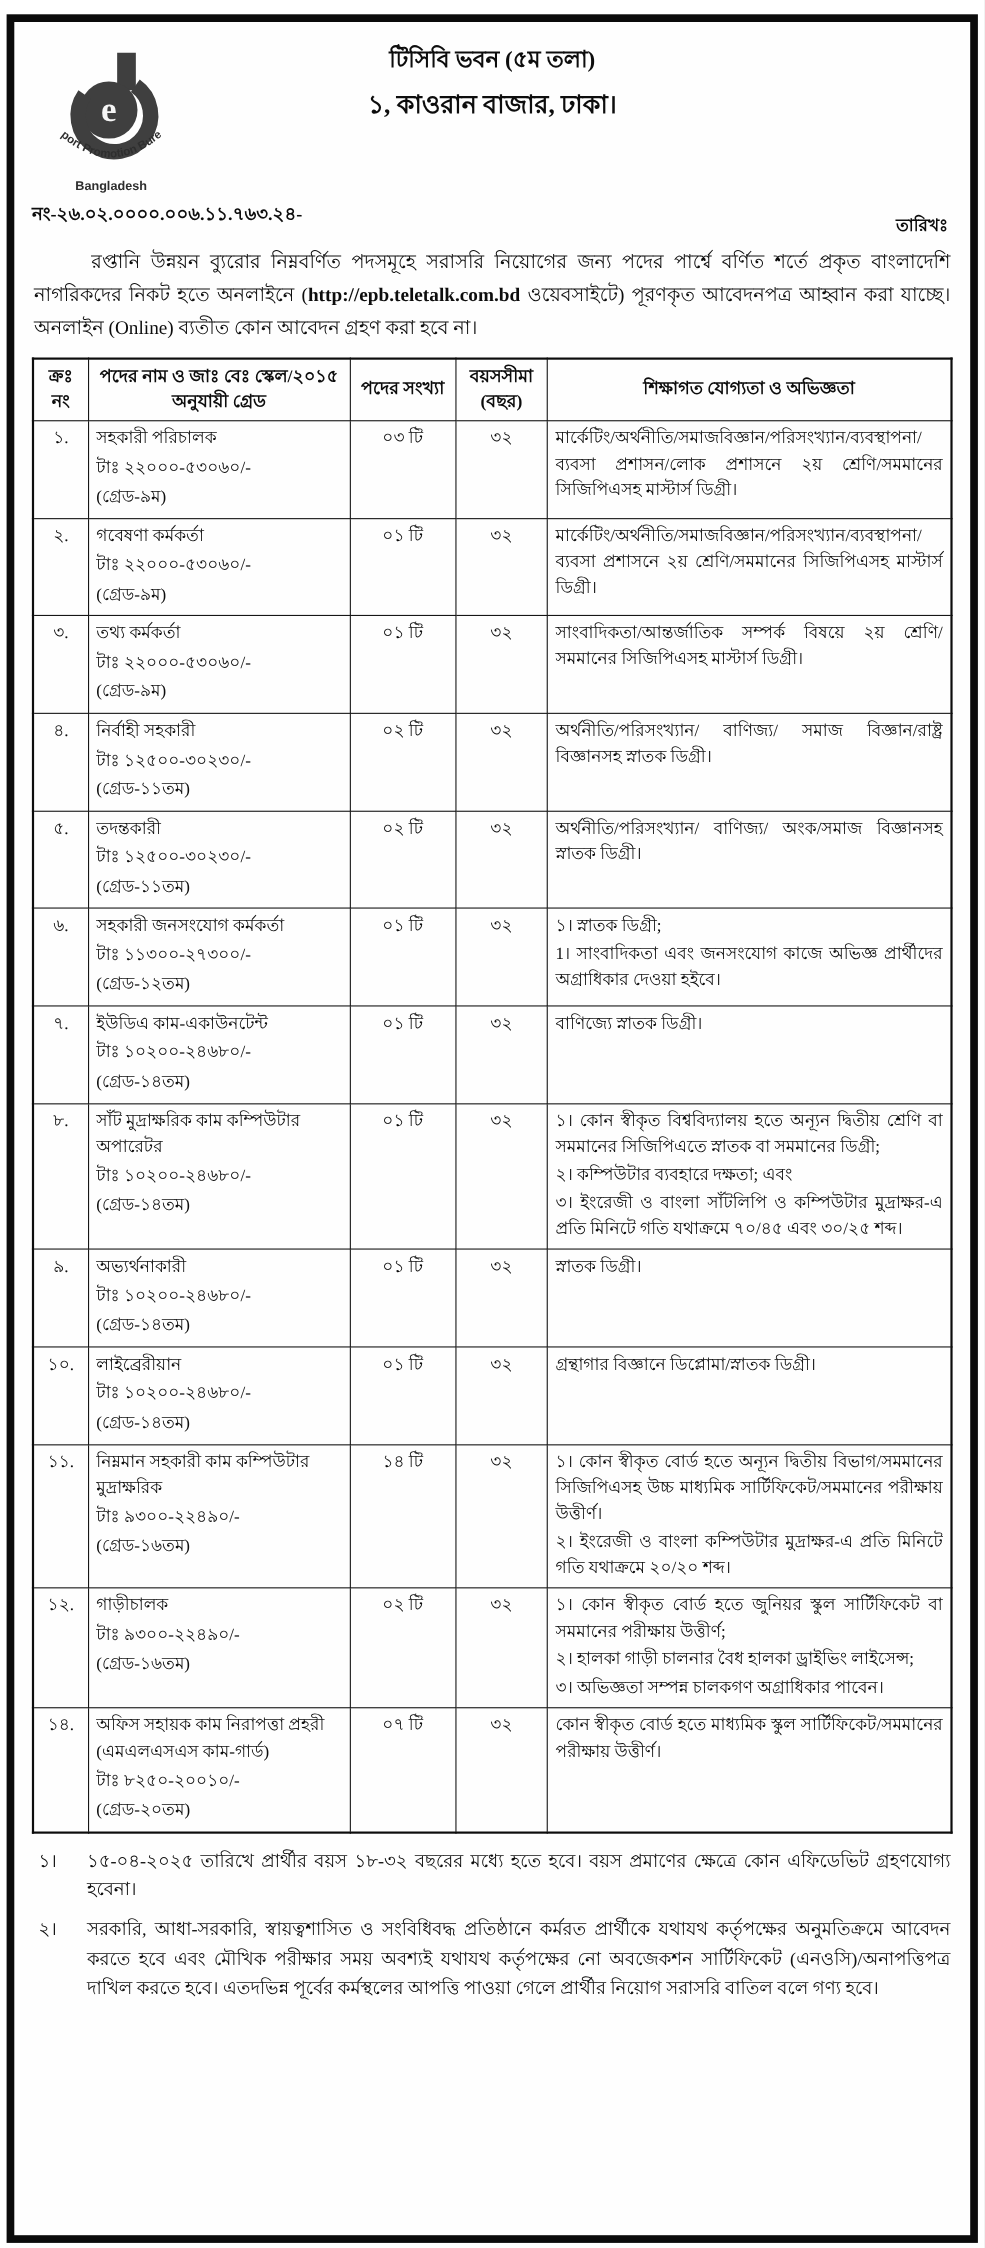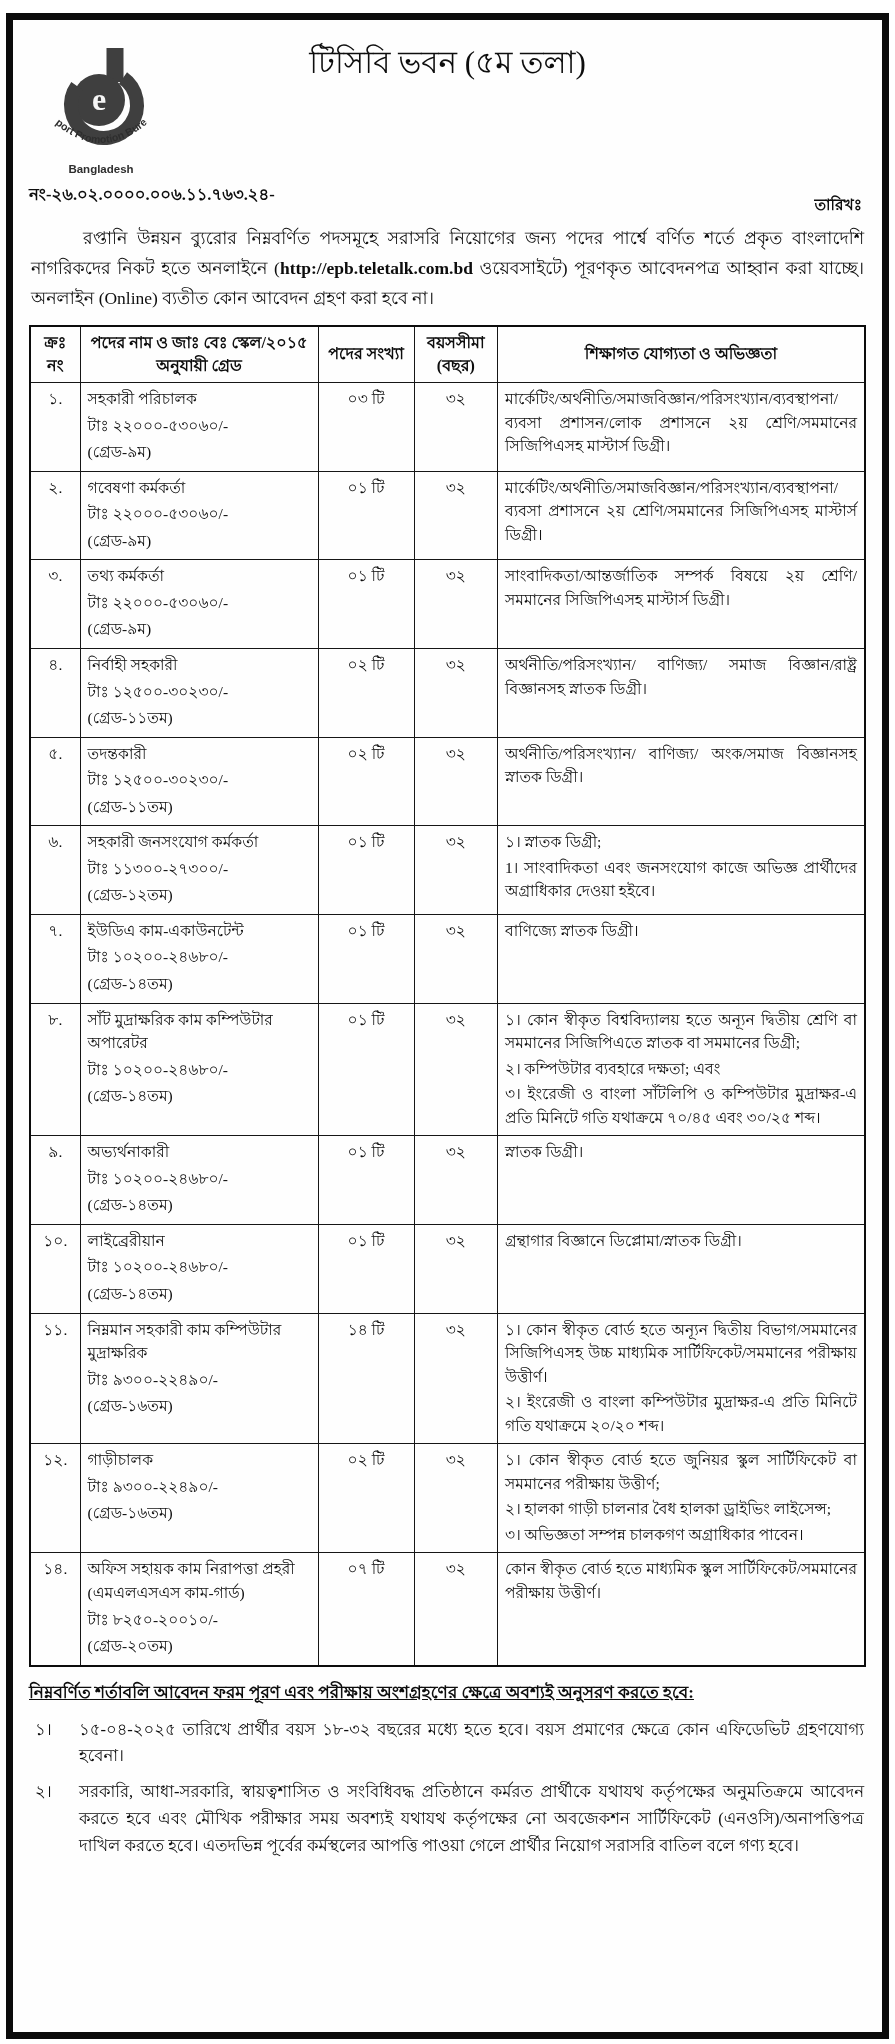--- a/index.html
+++ b/index.html
@@ -11,21 +11,21 @@
   .frame{
     position:absolute;top:13px;left:6px;right:6px;bottom:5px;
     border:7px solid #0b0b0b;background:#fefefe;
     padding:10px 16px 8px 16px;box-sizing:border-box;
   }
   
   .hdr{position:relative;min-height:150px;}
   .logo{position:absolute;left:8px;top:8px;width:128px;height:142px;}
   .hdr-center{text-align:center;padding-top:2px;}
   .org-name{font-size:37px;font-weight:bold;line-height:1.25;}
-  .building{font-size:31px;font-weight:normal;margin-top:6px;}
+  .building{font-size:21px;font-weight:bold;margin-top:6px;}
   .address{font-size:23px;font-weight:bold;margin-top:4px;}
   
   .memo-row{display:flex;justify-content:space-between;align-items:flex-end;margin-top:2px;}
   .memo-no{font-size:16.5px;font-weight:bold;padding-bottom:10px;}
   .date-block{display:flex;align-items:center;font-size:15.5px;font-weight:bold;}
   .date-label{margin-right:4px;}
   .date-stack{display:inline-block;text-align:center;}
   .date-top{padding:0 6px 2px 6px;border-bottom:1.6px solid #111;}
   .date-bottom{padding-top:2px;}
   
@@ -68,20 +68,21 @@
         <circle cx="62" cy="62" r="26" fill="#3f3f3f"></circle>
         <path d="M86 40 A 33 33 0 1 1 40 48" stroke="#3f3f3f" stroke-width="14" fill="none"></path>
         <text x="62" y="72" text-anchor="middle" font-size="32" font-weight="bold" fill="#f5f5f5" font-family="Liberation Serif, serif">e</text>
         <text font-size="10.5" font-weight="bold" fill="#2e2e2e" font-family="Liberation Sans, sans-serif">
           <textPath href="#arcPath" startOffset="50%" text-anchor="middle">Export Promotion Bureau</textPath>
         </text>
         <text x="64" y="135" text-anchor="middle" font-size="11.5" font-weight="bold" fill="#2e2e2e" font-family="Liberation Sans, sans-serif">Bangladesh</text>
       </svg>
       <div class="hdr-center">
         <div class="building">টিসিবি ভবন (৫ম তলা)</div>
+        <div class="address">১, কাওরান বাজার, ঢাকা।</div>
       </div>
     </div>
 
     <div class="memo-row">
       <div class="memo-no">নং-২৬.০২.০০০০.০০৬.১১.৭৬৩.২৪-</div>
       <div class="date-block">
         <span class="date-label">তারিখঃ</span>
       </div>
     </div>
 
@@ -284,21 +285,20 @@
     <td class="c-cnt">০৭ টি</td>
     <td class="c-age">৩২</td>
     <td class="c-qual">
               <div class="qual-line">কোন স্বীকৃত বোর্ড হতে মাধ্যমিক স্কুল সার্টিফিকেট/সমমানের পরীক্ষায় উত্তীর্ণ।</div>
             </td>
   </tr>
 </tbody>
     </table>
 
     <div class="conds">
-      <div class="conds-heading">নিম্নবর্ণিত শর্তাবলি আবেদন ফরম পূরণ এবং পরীক্ষায় অংশগ্রহণের ক্ষেত্রে অবশ্যই অনুসরণ করতে হবে:</div>
       <div id="conds-list">
   <div class="cond-item">
     <div class="cond-no">১।</div>
     <div class="cond-text">১৫-০৪-২০২৫ তারিখে প্রার্থীর বয়স ১৮-৩২ বছরের মধ্যে হতে হবে। বয়স প্রমাণের ক্ষেত্রে কোন এফিডেভিট গ্রহণযোগ্য হবেনা।</div>
   </div>
 
   <div class="cond-item">
     <div class="cond-no">২।</div>
     <div class="cond-text">সরকারি, আধা-সরকারি, স্বায়ত্বশাসিত ও সংবিধিবদ্ধ প্রতিষ্ঠানে কর্মরত প্রার্থীকে যথাযথ কর্তৃপক্ষের অনুমতিক্রমে আবেদন করতে হবে এবং মৌখিক পরীক্ষার সময় অবশ্যই যথাযথ কর্তৃপক্ষের নো অবজেকশন সার্টিফিকেট (এনওসি)/অনাপত্তিপত্র দাখিল করতে হবে। এতদভিন্ন পূর্বের কর্মস্থলের আপত্তি পাওয়া গেলে প্রার্থীর নিয়োগ সরাসরি বাতিল বলে গণ্য হবে।</div>
   </div>

